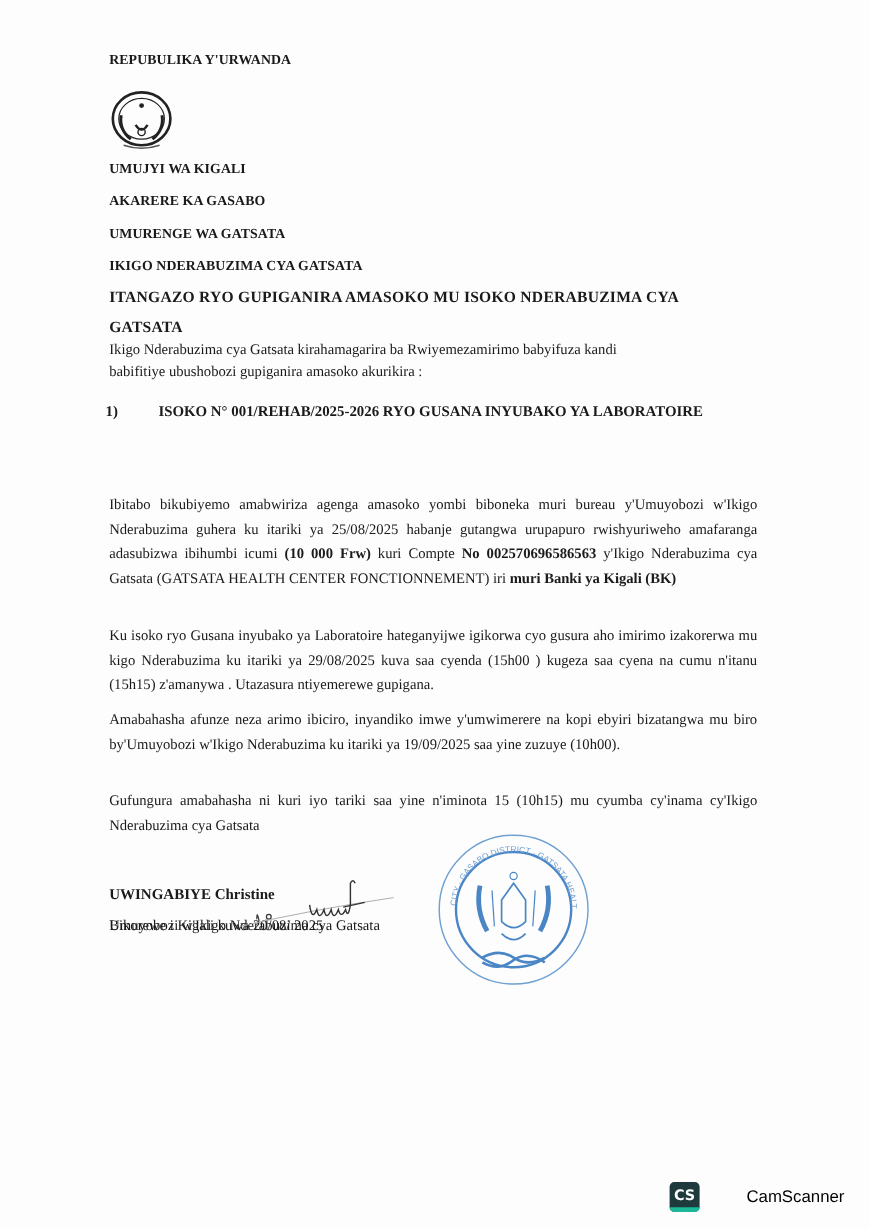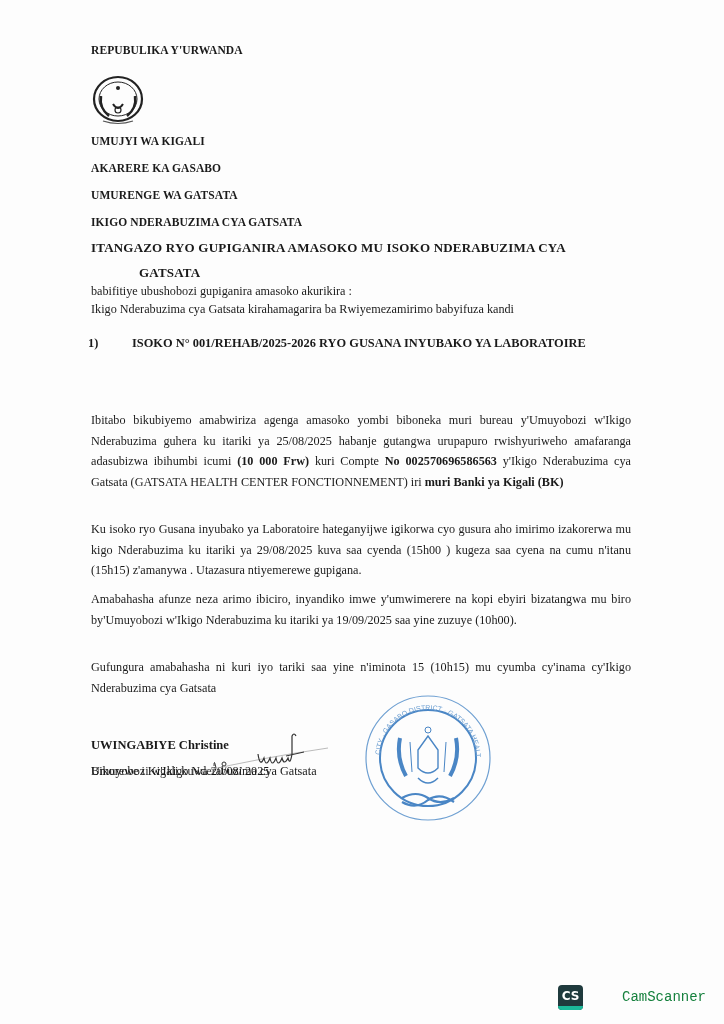--- a/index.html
+++ b/index.html
@@ -16,21 +16,21 @@
     .para b { font-weight: bold; }
     .list { position: absolute; left: 110px; width: 520px; font-weight: bold; font-size: 12.4px; line-height: 19px; }
     .list .num { display: inline-block; width: 22px; }
     .list .item { padding-left: 22px; text-indent: -22px; margin-bottom: 0; font-family: Liberation Serif, serif; }
     .sig-line { position: absolute; left: 91px; font-size: 12.2px; }
     .sig-name { position: absolute; left: 91px; font-weight: bold; font-size: 12.5px; }
     .signature { position: absolute; left: 200px; top: 728px; width: 130px; height: 50px; }
     .stamp { position: absolute; left: 362px; top: 692px; width: 132px; height: 134px; }
     .cs-logo { position: absolute; left: 558px; top: 985px; width: 25px; height: 25px; background: #1f3a3d; border-radius: 4px; color: #fff; font-family: "DejaVu Sans", sans-serif; font-weight: bold; font-size: 12px; text-align: center; line-height: 22px; }
     .cs-logo::after { content: ""; position: absolute; left: 0; right: 0; bottom: 0; height: 4px; background: #1bb99a; border-radius: 0 0 4px 4px; }
-    .cs-text { position: absolute; left: 622px; top: 989px; font-family: Liberation Mono, monospace; font-size: 14px; color: #15803d; }
+    .cs-text { position: absolute; left: 622px; top: 989px; font-family: Liberation Sans, sans-serif; font-size: 14px; color: #000000; }
   </style>
 </head>
 <body>
 
 <div class="page">
 
   <div class="hdr" style="top:44px;">REPUBULIKA Y'URWANDA</div>
 
   <svg class="emblem" viewBox="0 0 56 52">
     <ellipse cx="27" cy="25" rx="24" ry="22" fill="none" stroke="#222" stroke-width="2.2"></ellipse>
@@ -42,25 +42,25 @@
     <circle cx="27" cy="36" r="3" fill="none" stroke="#222" stroke-width="1.2"></circle>
     <path d="M12 47 Q27 52 42 47" fill="none" stroke="#555" stroke-width="1.2"></path>
   </svg>
 
   <div class="hdr" style="top:135px;">UMUJYI WA KIGALI</div>
   <div class="hdr" style="top:162px;">AKARERE KA GASABO</div>
   <div class="hdr" style="top:189px;">UMURENGE WA GATSATA</div>
   <div class="hdr" style="top:216px;">IKIGO NDERABUZIMA CYA GATSATA</div>
 
   <div class="title" style="top:240px;">ITANGAZO RYO GUPIGANIRA AMASOKO MU ISOKO NDERABUZIMA CYA</div>
-  <div class="title" style="top:265px;margin-left:48px;">GATSATA</div>
+  <div class="title" style="top:265px;">GATSATA</div>
 
   <div class="para" style="top:282px; text-align:left; line-height:18px;">
+    <div>Ikigo Nderabuzima  cya Gatsata    kirahamagarira ba Rwiyemezamirimo babyifuza  kandi</div>
     <div>babifitiye ubushobozi gupiganira    amasoko akurikira :</div>
-    <div>Ikigo Nderabuzima  cya Gatsata    kirahamagarira ba Rwiyemezamirimo babyifuza  kandi</div>
   </div>
 
   <div class="list" style="top:334px;">
     <div class="item"><span class="num">1)</span><span>ISOKO N° 001/REHAB/2025-2026 RYO GUSANA INYUBAKO YA LABORATOIRE</span></div>
   </div>
 
   <div class="para" style="top:410px;"><span>Ibitabo bikubiyemo amabwiriza agenga amasoko yombi biboneka muri  bureau y'Umuyobozi w'Ikigo Nderabuzima    guhera ku itariki ya 25/08/2025   habanje gutangwa urupapuro rwishyuriweho amafaranga adasubizwa ibihumbi icumi </span><b>(10 000 Frw)</b><span>  kuri Compte </span><b>No 002570696586563</b><span> y'Ikigo Nderabuzima cya Gatsata (GATSATA HEALTH CENTER FONCTIONNEMENT)  iri </span><b>muri Banki ya Kigali (BK)</b></div>
 
   <div class="para" style="top:519px;">Ku isoko ryo Gusana inyubako ya Laboratoire   hateganyijwe igikorwa cyo gusura aho imirimo izakorerwa mu kigo Nderabuzima  ku itariki ya 29/08/2025  kuva saa cyenda (15h00 ) kugeza saa cyena na cumu n'itanu (15h15) z'amanywa . Utazasura ntiyemerewe gupigana.</div>
 

